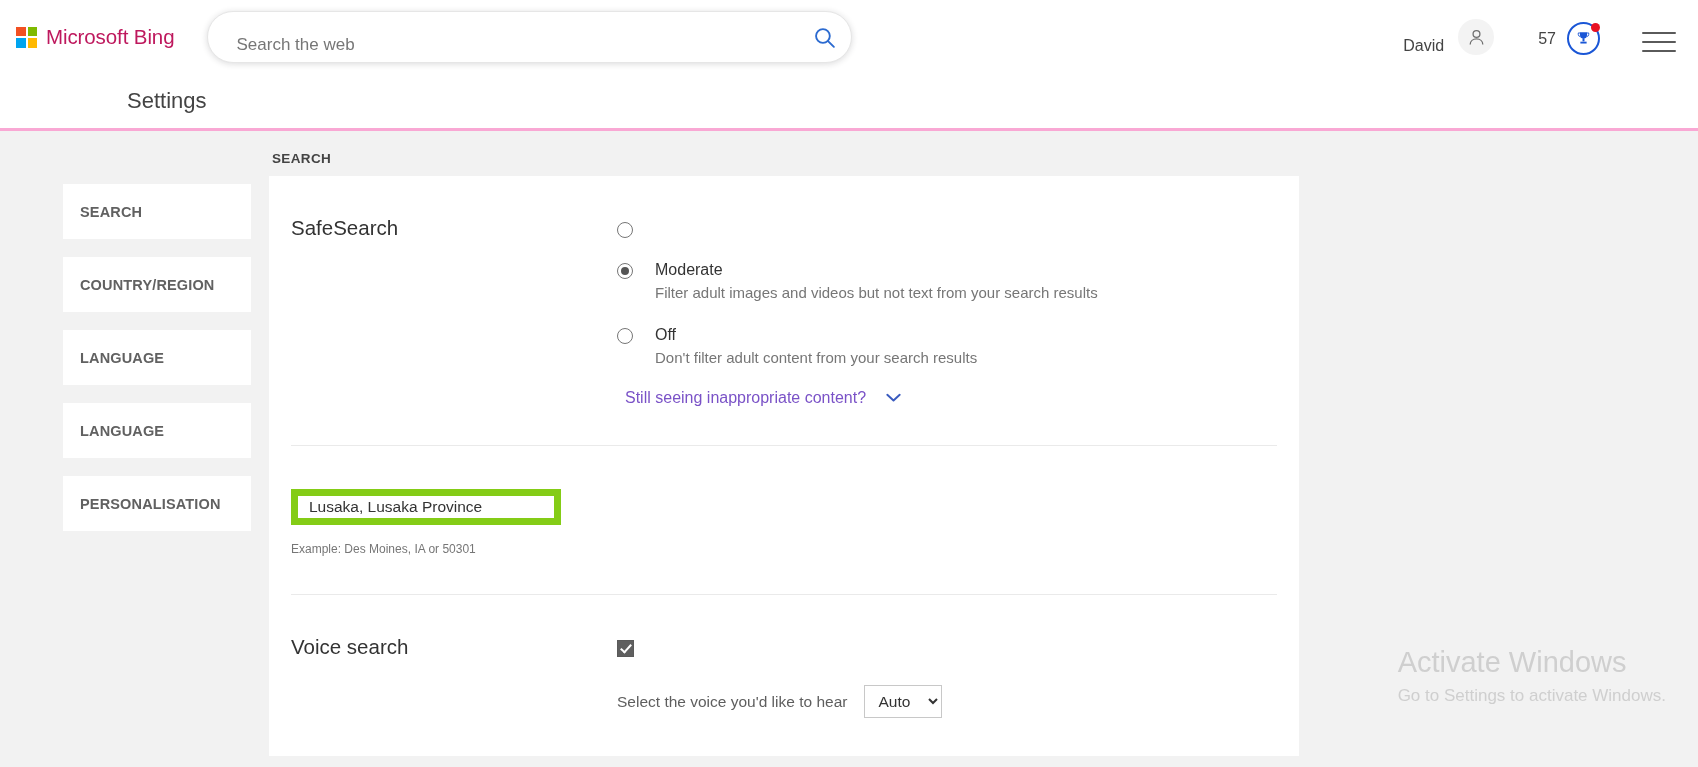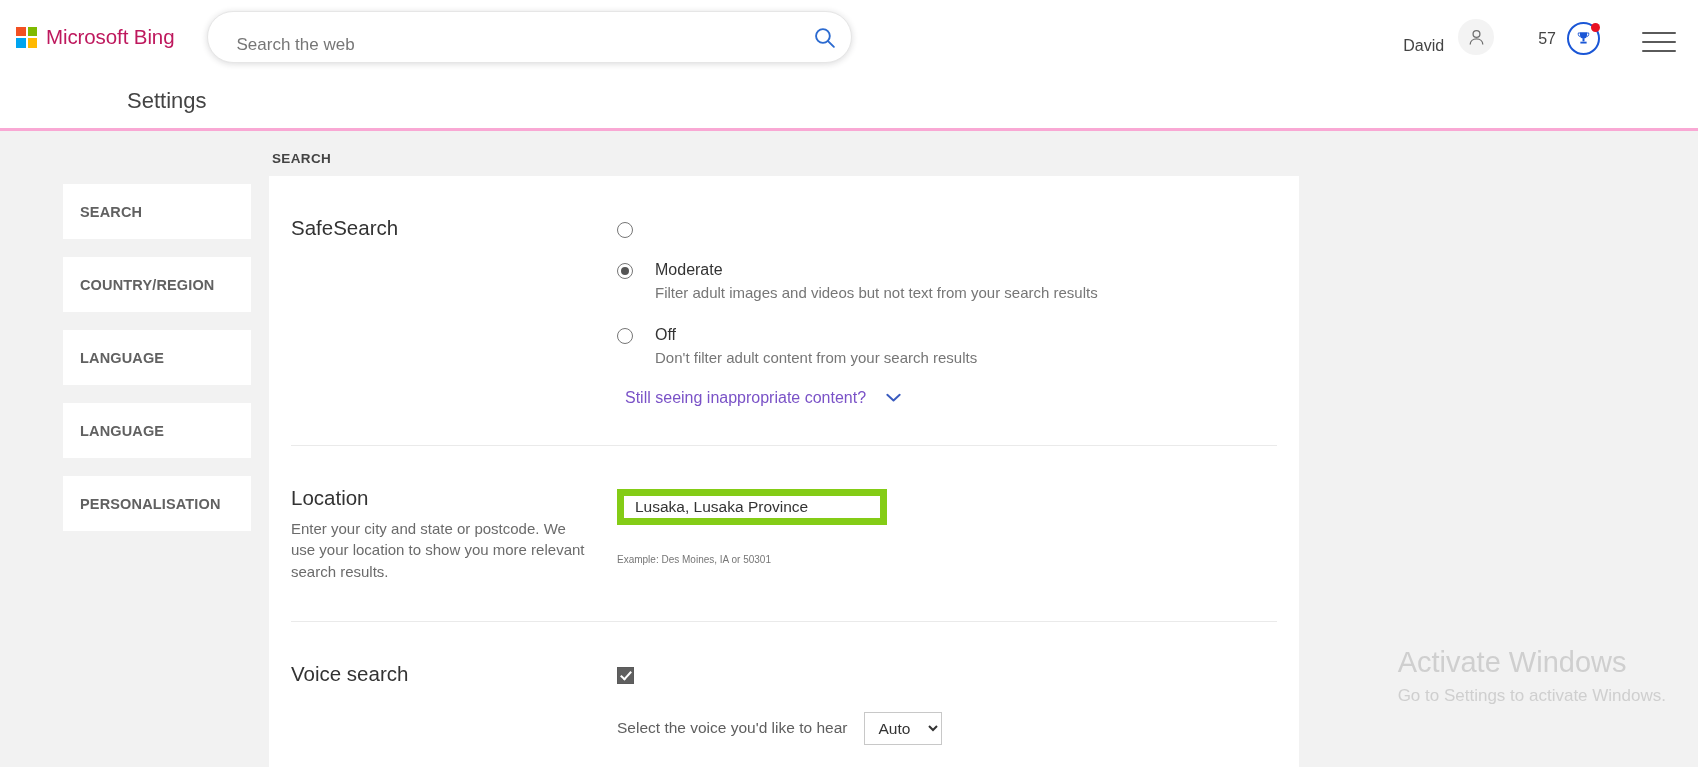--- a/index.html
+++ b/index.html
@@ -277,23 +277,23 @@
     height: 36px;
     border: 7px solid #84cc16;
     background: #ffffff;
     padding: 0 11px;
     font-size: 15.5px;
     color: #333333;
     font-family: "Liberation Sans", sans-serif;
     outline: none;
   }
   .hint {
-    font-size: 10px;
+    font-size: 12px;
     color: #767676;
-    margin-top: 29px;
+    margin-top: 17px;
   }
 
   
   .checkbox {
     width: 17px; height: 17px;
     border: 1px solid #5a5a5a;
     background: #5f5f5f;
     flex-shrink: 0;
     margin-top: 2px;
     margin-right: 22px;
@@ -465,24 +465,20 @@
             <div class="inline-link">
               <span class="link-text">Still seeing inappropriate content?</span>
               <svg width="15" height="10" viewBox="0 0 16 10">
                 <path d="M1.4 1.6L8 7.6l6.6-6" stroke="#3a5bbf" stroke-width="2.1" fill="none" stroke-linecap="round" stroke-linejoin="round"></path>
               </svg>
             </div>
           </div>
         </div>
 
         <div class="row">
-          <div class="row-label">
-            <div class="row-title">Location</div>
-            <div class="row-desc">Enter your city and state or postcode. We use your location to show you more relevant search results.</div>
-          </div>
           <div class="row-content">
             <input class="text-input" type="text" value="Lusaka, Lusaka Province" style="">
             <div class="hint">Example: Des Moines, IA or 50301</div>
           </div>
         </div>
 
         <div class="row">
           <div class="row-label">
             <div class="row-title">Voice search</div>
           </div>

